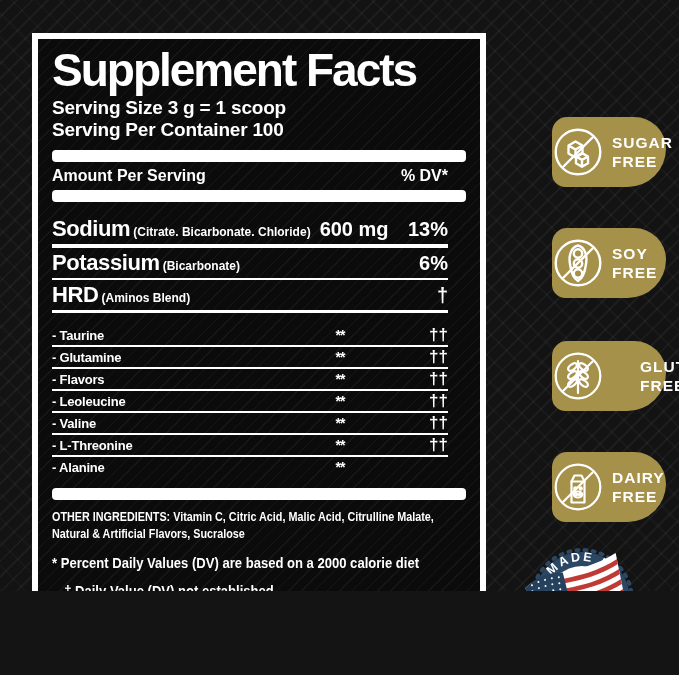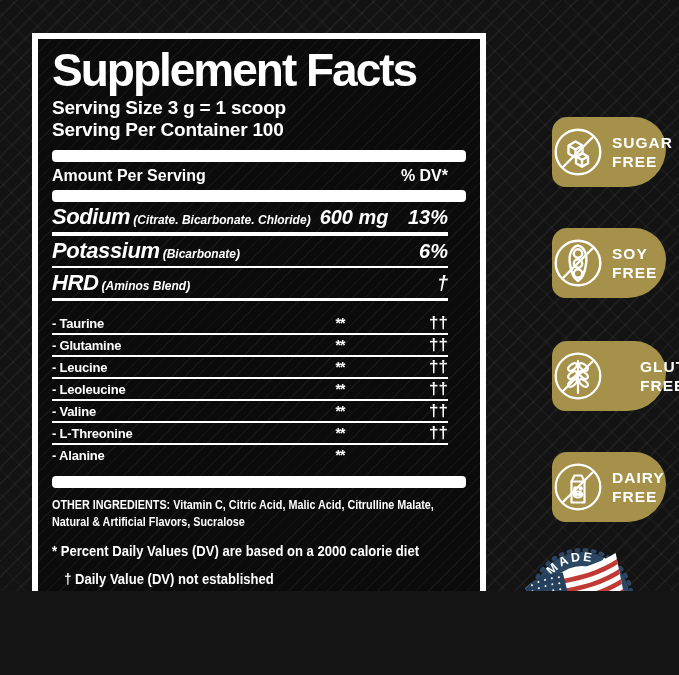--- a/index.html
+++ b/index.html
@@ -19,21 +19,21 @@
     background-color:#0b0b0b;
     background-image:repeating-linear-gradient(135deg, rgba(255,255,255,.05) 0 1px, rgba(255,255,255,0) 1px 9px);
   }
   .panel-inner{position:absolute;left:14px;top:6px;width:414px;}
   .sf-title{font-size:46px;font-weight:bold;letter-spacing:-2px;line-height:1.0;margin:2px 0 4px 0;white-space:nowrap;}
   .serving-line{font-size:19px;font-weight:bold;line-height:1.16;letter-spacing:-.2px;}
   .bar{height:12px;background:#fff;border-radius:4px;}
   .bar.b1{margin-top:9px;}
   .aps-row{width:396px;height:28px;display:flex;align-items:center;justify-content:space-between;
     font-size:16px;font-weight:bold;gap:8px;}
-  .rows{margin-top:0;font-style:italic;}
+  .rows{margin-top:12px;}
   .mrow{width:396px;height:30px;display:flex;align-items:center;}
   .mname{flex:1;white-space:nowrap;}
   .mname .nm{font-size:22px;font-weight:bold;letter-spacing:-.4px;}
   .mname .sub{font-size:12px;font-weight:bold;margin-left:3px;}
   .mamt{width:100px;text-align:center;font-size:20px;font-weight:bold;}
   .mdv{width:58px;text-align:right;font-size:20px;font-weight:bold;}
   .sep{width:396px;height:2px;background:#fff;}
   .sep.thick{height:3px;}
   .aminos{margin-top:12px;}
   .arow{width:396px;height:20px;display:flex;align-items:center;}
@@ -108,21 +108,21 @@
           <div class="adv">††</div>
         </div>
         <div class="sep"></div>
         <div class="arow">
           <div class="aname">- Glutamine</div>
           <div class="aamt">**</div>
           <div class="adv">††</div>
         </div>
         <div class="sep"></div>
         <div class="arow">
-          <div class="aname">- Leucine</div>
+          <div class="aname">- Flavors</div>
           <div class="aamt">**</div>
           <div class="adv">††</div>
         </div>
         <div class="sep"></div>
         <div class="arow">
           <div class="aname">- Leoleucine</div>
           <div class="aamt">**</div>
           <div class="adv">††</div>
         </div>
         <div class="sep"></div>

